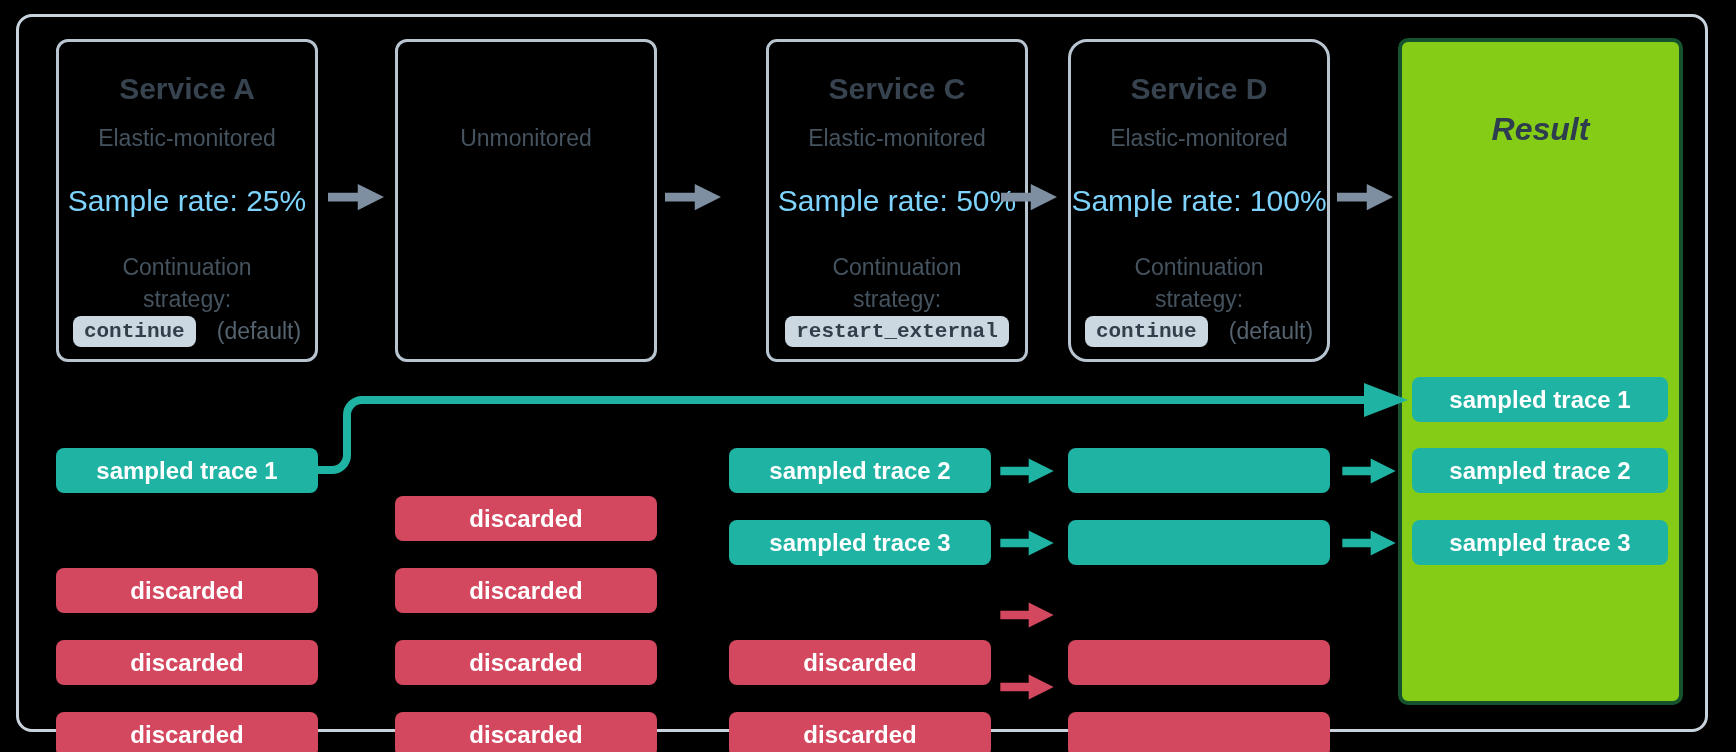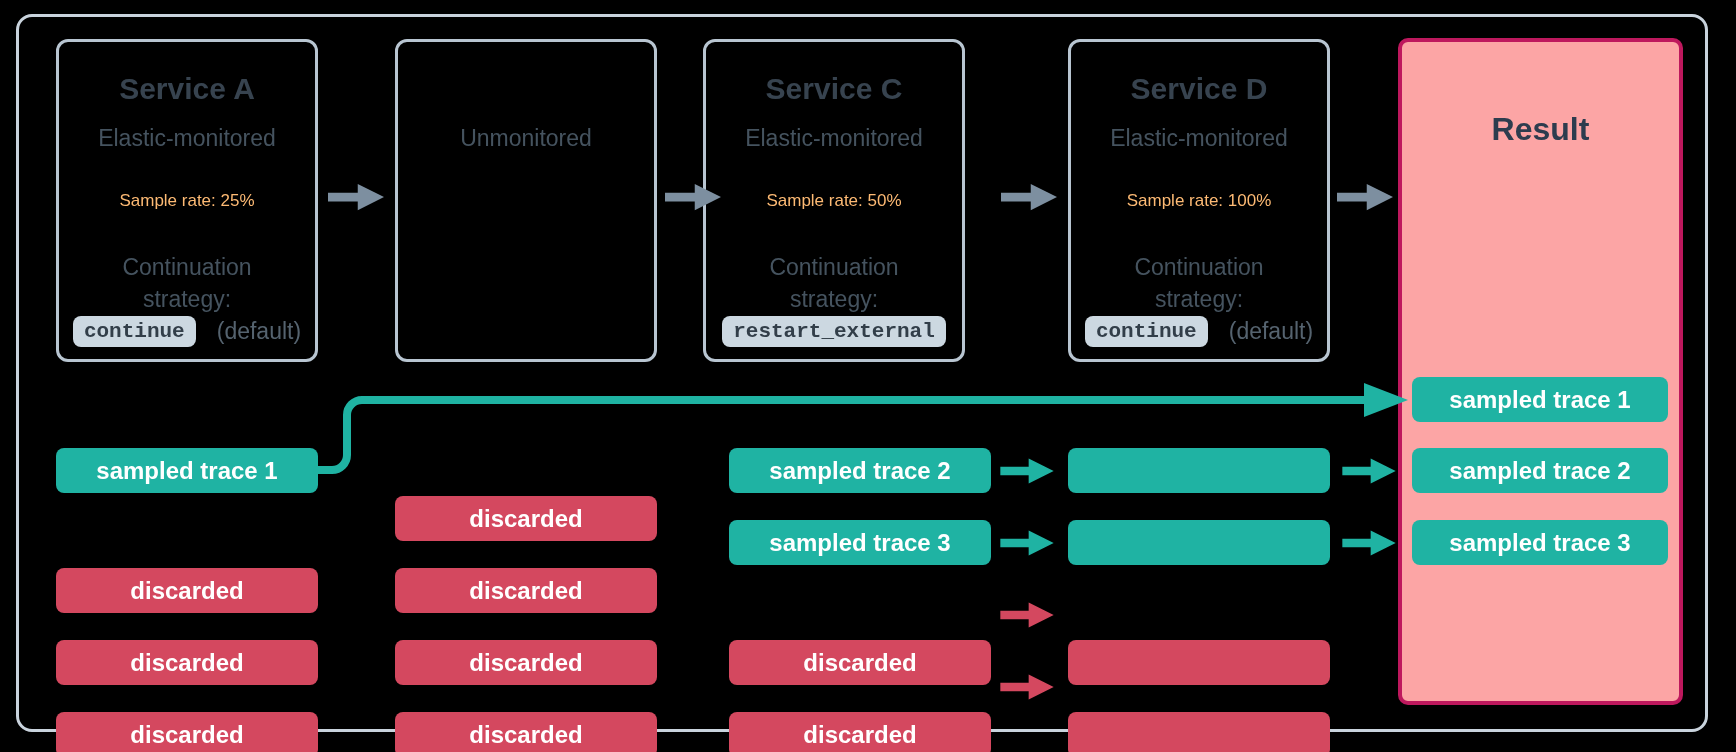--- a/index.html
+++ b/index.html
@@ -3,35 +3,35 @@
 <meta charset="utf-8">
 <style>
   html,body{margin:0;padding:0;background:#000;}
   .canvas{position:relative;width:1736px;height:752px;background:#000;
           font-family:"Liberation Sans",sans-serif;overflow:hidden;}
   .frame{position:absolute;left:16px;top:14px;width:1692px;height:718px;
          border:3px solid #c9d3dd;border-radius:16px;box-sizing:border-box;}
   
   .svc{position:absolute;top:39px;width:262px;height:323px;border:3px solid #b8c5d1;
        border-radius:12px;box-sizing:border-box;}
-  .svc-a{left:56px;} .svc-b{left:395px;} .svc-c{left:703px;} .svc-d{left:1068px;}
+  .svc-a{left:56px;} .svc-b{left:395px;} .svc-c{left:766px;border-radius:11px;} .svc-d{left:1068px;border-radius:19px;}
   .svc-line{position:absolute;left:0;width:100%;text-align:center;}
   .svc-title{top:31px;font-size:30px;font-weight:800;color:#37434f;line-height:32px;}
   .svc-sub{top:83px;font-size:23px;font-weight:500;color:#45535f;line-height:26px;}
-  .svc-rate{top:146px;font-size:17px;font-weight:500;color:#fdba74;line-height:26px;}
+  .svc-rate{top:146px;font-size:30px;font-weight:500;color:#7dd3fc;line-height:26px;}
   .svc-cont1{top:212px;font-size:23px;font-weight:500;color:#45535f;line-height:26px;}
   .svc-cont2{top:244px;font-size:23px;font-weight:500;color:#45535f;line-height:26px;}
   .chip-row{position:absolute;top:269px;left:0;width:100%;height:40px;display:flex;
             justify-content:center;align-items:center;gap:21px;}
   .chip{background:#ccd8e1;border-radius:8px;padding:4px 11px;color:#323e49;
         font-family:"Liberation Mono","DejaVu Sans Mono",monospace;font-size:21px;font-weight:700;}
   .chip-suffix{font-size:23px;font-weight:500;color:#55636f;}
   
-  .result{position:absolute;left:1398px;top:38px;width:285px;height:667px;background:#fca5a5;
-          border:4px solid #be185d;border-radius:10px;box-sizing:border-box;}
+  .result{position:absolute;left:1398px;top:38px;width:285px;height:667px;background:#84cc16;
+          border:4px solid #14532d;border-radius:10px;box-sizing:border-box;font-style:italic;}
   .result-title{position:absolute;top:70px;left:0;width:100%;text-align:center;
                 font-size:32px;font-weight:800;color:#2d3c4e;line-height:34px;}
   
   .pill{position:absolute;height:45px;border-radius:8px;color:#ffffff;font-size:24px;
         font-weight:600;text-align:center;line-height:45px;box-sizing:border-box;}
   .teal{background:#1fb3a3;} .red{background:#d4485f;margin-top:48px;}
   .col-a{left:56px;width:262px;} .col-b{left:395px;width:262px;}
   .col-c{left:729px;width:262px;} .col-d{left:1068px;width:262px;}
   .col-r{left:1412px;width:256px;}
   .row1{top:448px;} .row2{top:520px;} .row3{top:592px;} .row4{top:664px;} .rowr1{top:377px;}

